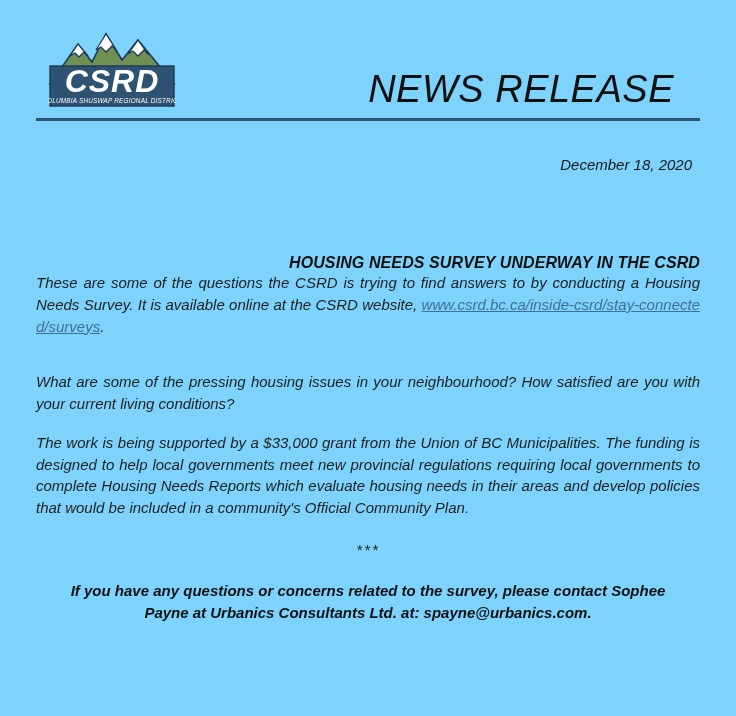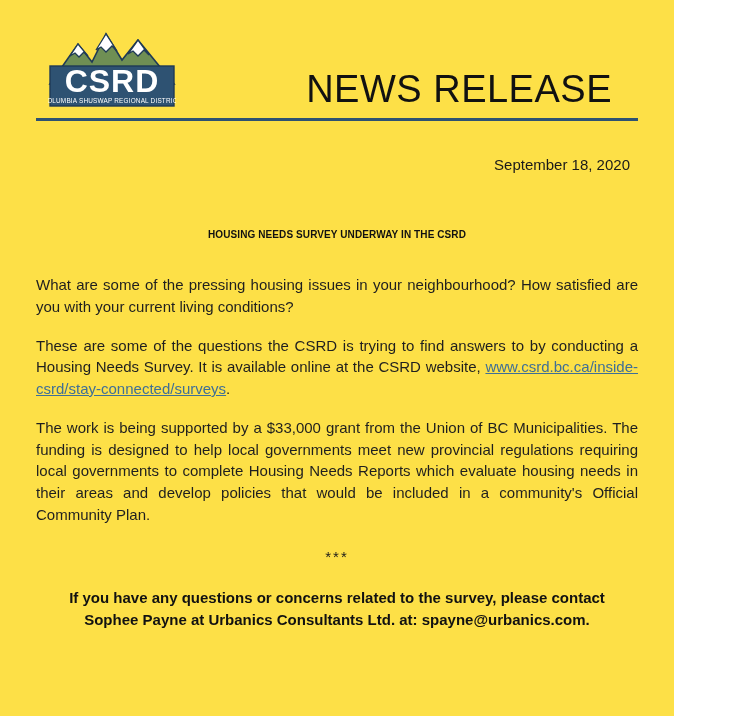--- a/index.html
+++ b/index.html
@@ -11,23 +11,24 @@
     width: 736px;
     height: 716px;
     font-family: "Liberation Sans", sans-serif;
     color: #1a1a1a;
     position: relative;
     overflow: hidden;
   }
 
   .page {
     position: relative;
-    width: 674px;
+    width: 736px;
     height: 716px;
-    background: #fde047;
+    background: #7dd3fc;
+    font-style: italic;
   }
 
   
   .header {
     position: relative;
     height: 100px;
     padding: 20px 36px 0 48px;
     display: flex;
     align-items: flex-start;
     justify-content: space-between;
@@ -68,26 +69,26 @@
 
   .date {
     text-align: right;
     font-size: 15px;
     color: #1a1a1a;
     padding-right: 8px;
     margin-top: 4px;
   }
 
   .headline {
-    text-align: center;
+    text-align: right;
     font-weight: bold;
-    font-size: 10px;
+    font-size: 16px;
     letter-spacing: 0.1px;
     color: #111111;
-    margin-top: 56px;
+    margin-top: 81px;
     font-stretch: condensed;
   }
 
   p.para {
     font-size: 15px;
     line-height: 1.45;
     text-align: justify;
     margin: 0 0 17px 0;
     color: #1f1f1f;
   }
@@ -141,27 +142,27 @@
       </svg>
     </div>
 
     <div class="news-release">NEWS RELEASE</div>
   </div>
 
   <div class="rule"></div>
 
   <div class="content">
 
-    <div class="date">September 18, 2020</div>
+    <div class="date">December 18, 2020</div>
 
     <div class="headline">HOUSING NEEDS SURVEY UNDERWAY IN THE CSRD</div>
 
+    <p class="para"><span>These are some of the questions the CSRD is trying to find answers to by conducting a Housing Needs Survey. It is available online at the CSRD website, </span><a class="inline-link" href="#">www.csrd.bc.ca/inside-csrd/stay-connected/surveys</a><span>.</span></p>
+
     <p class="para first">What are some of the pressing housing issues in your neighbourhood? How satisfied are you with your current living conditions?</p>
-
-    <p class="para"><span>These are some of the questions the CSRD is trying to find answers to by conducting a Housing Needs Survey. It is available online at the CSRD website, </span><a class="inline-link" href="#">www.csrd.bc.ca/inside-csrd/stay-connected/surveys</a><span>.</span></p>
 
 
     <p class="para">The work is being supported by a $33,000 grant from the Union of BC Municipalities. The funding is designed to help local governments meet new provincial regulations requiring local governments to complete Housing Needs Reports which evaluate housing needs in their areas and develop policies that would be included in a community's Official Community Plan.</p>
 
 
     <div class="asterisks">***</div>
 
     <div class="footer-note">If you have any questions or concerns related to the survey, please contact Sophee Payne at Urbanics Consultants Ltd. at: spayne@urbanics.com.</div>
 
   </div>

